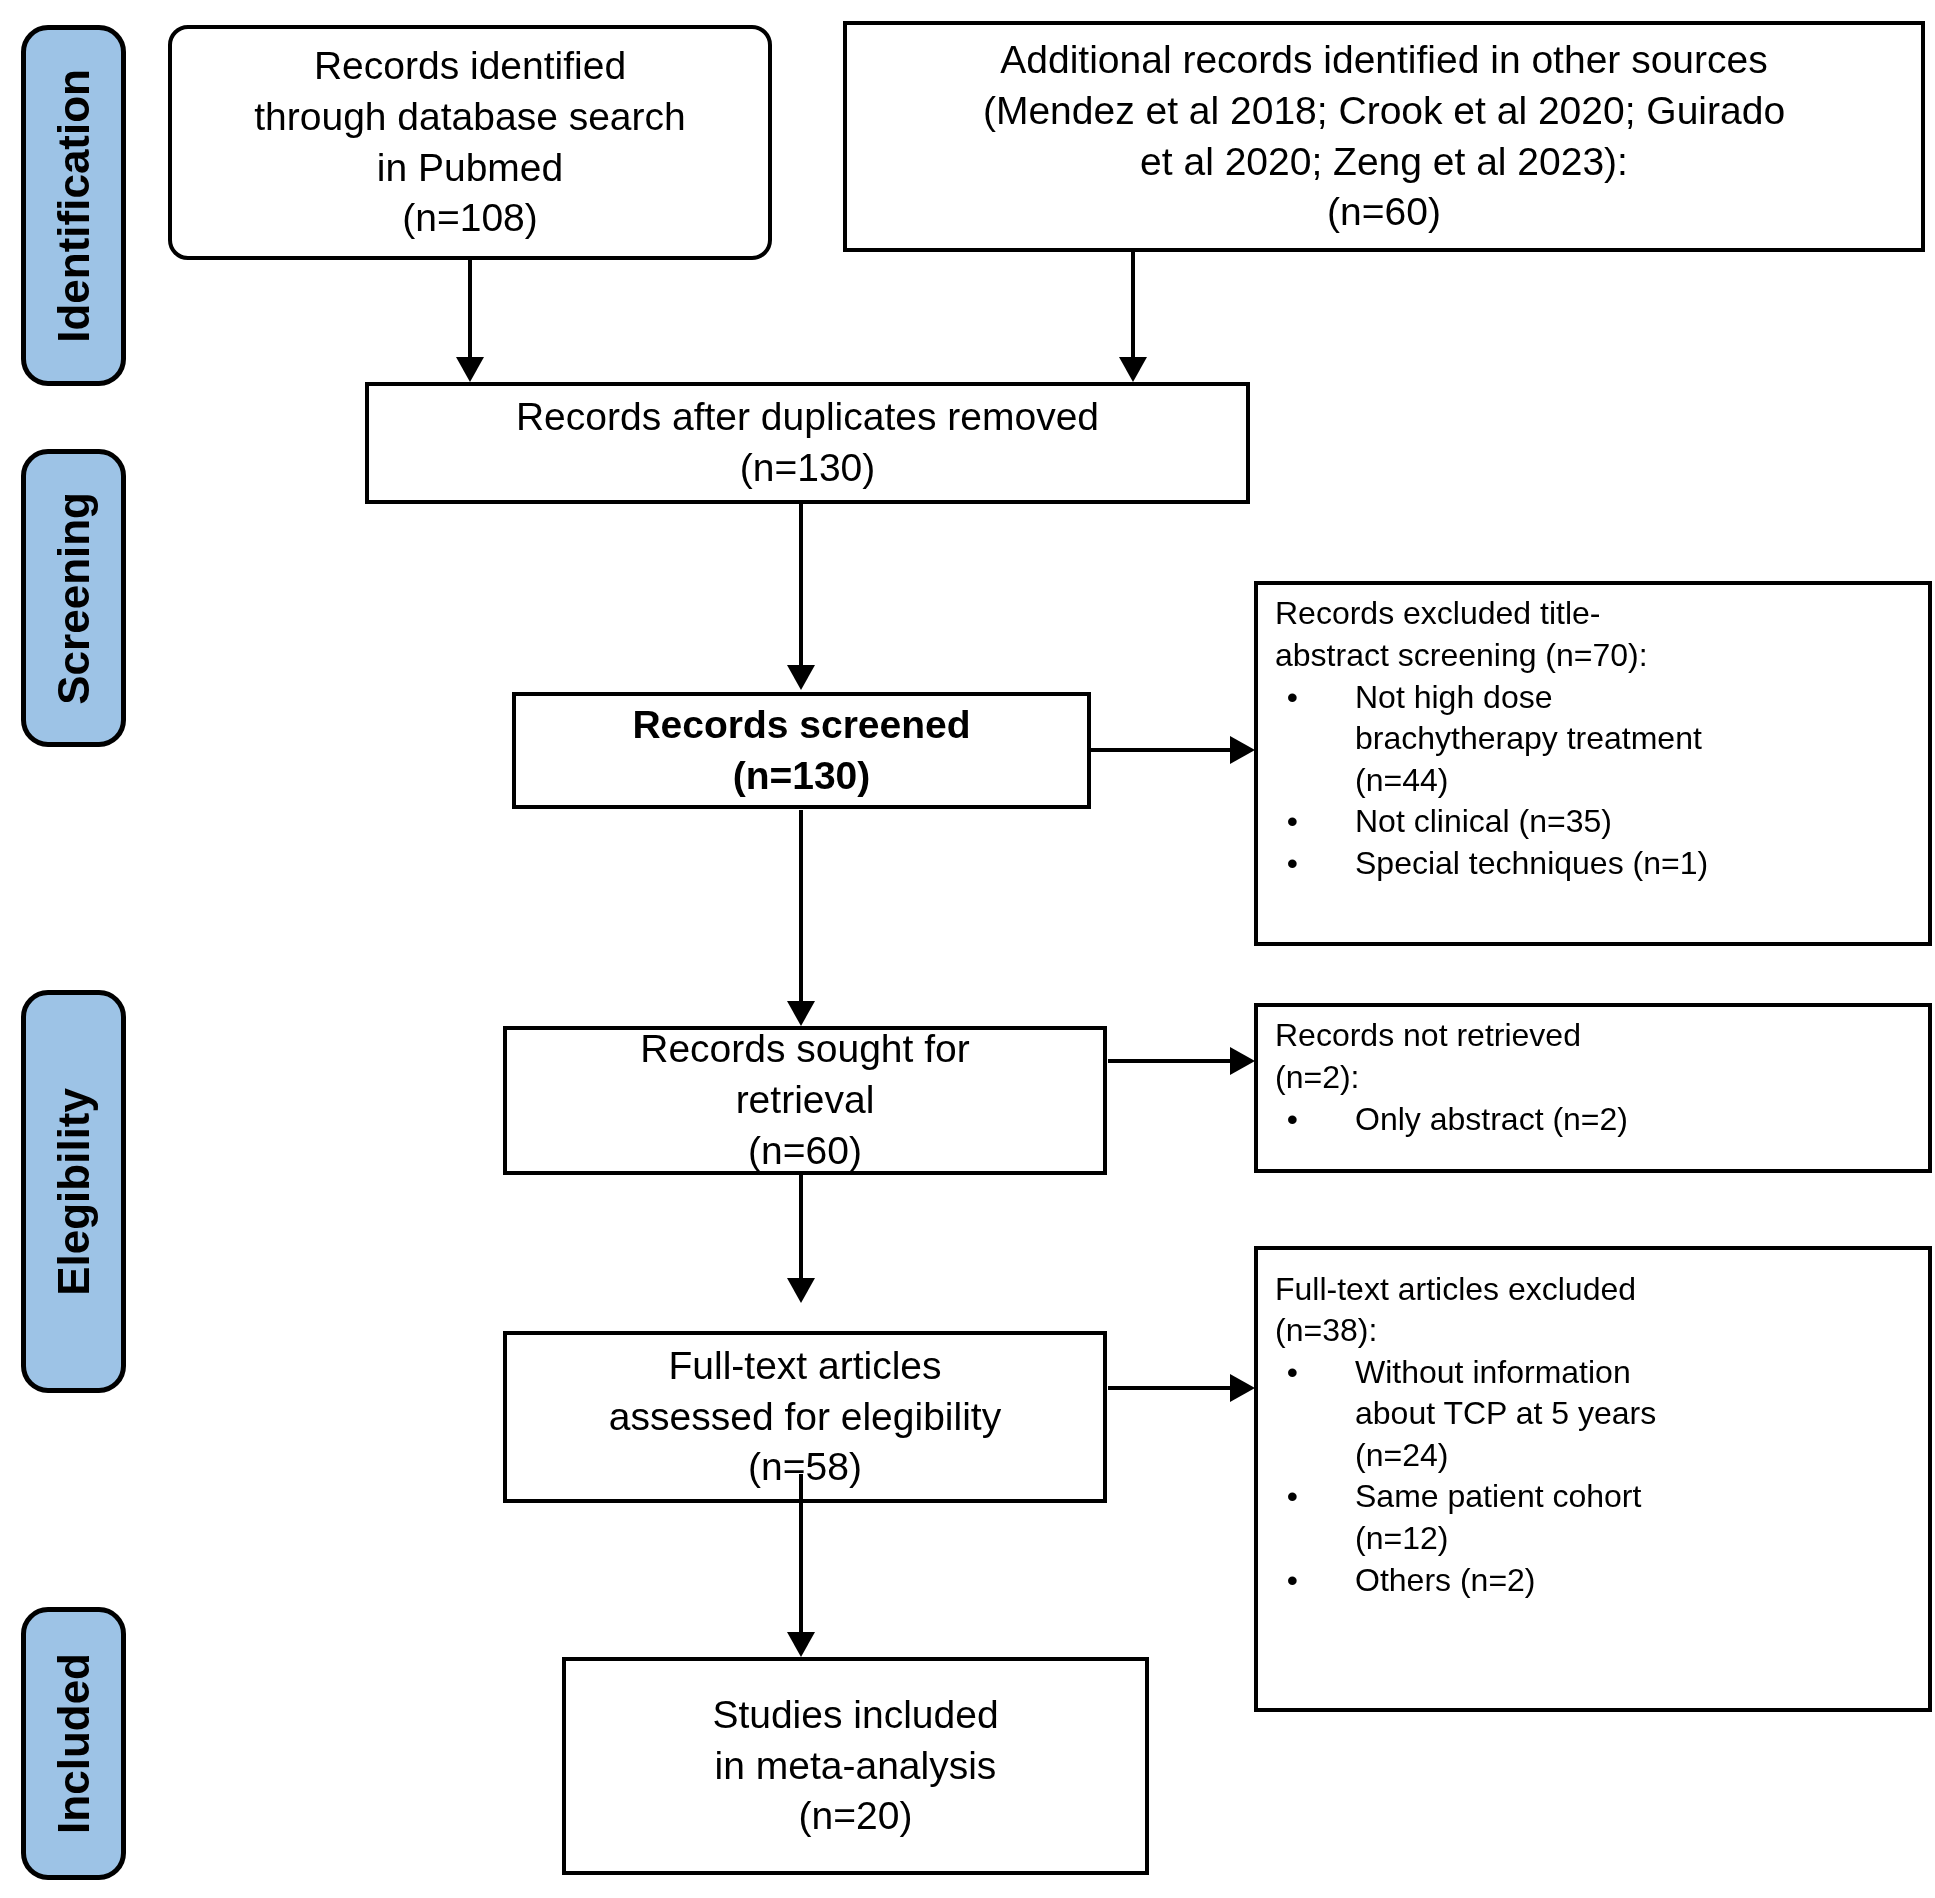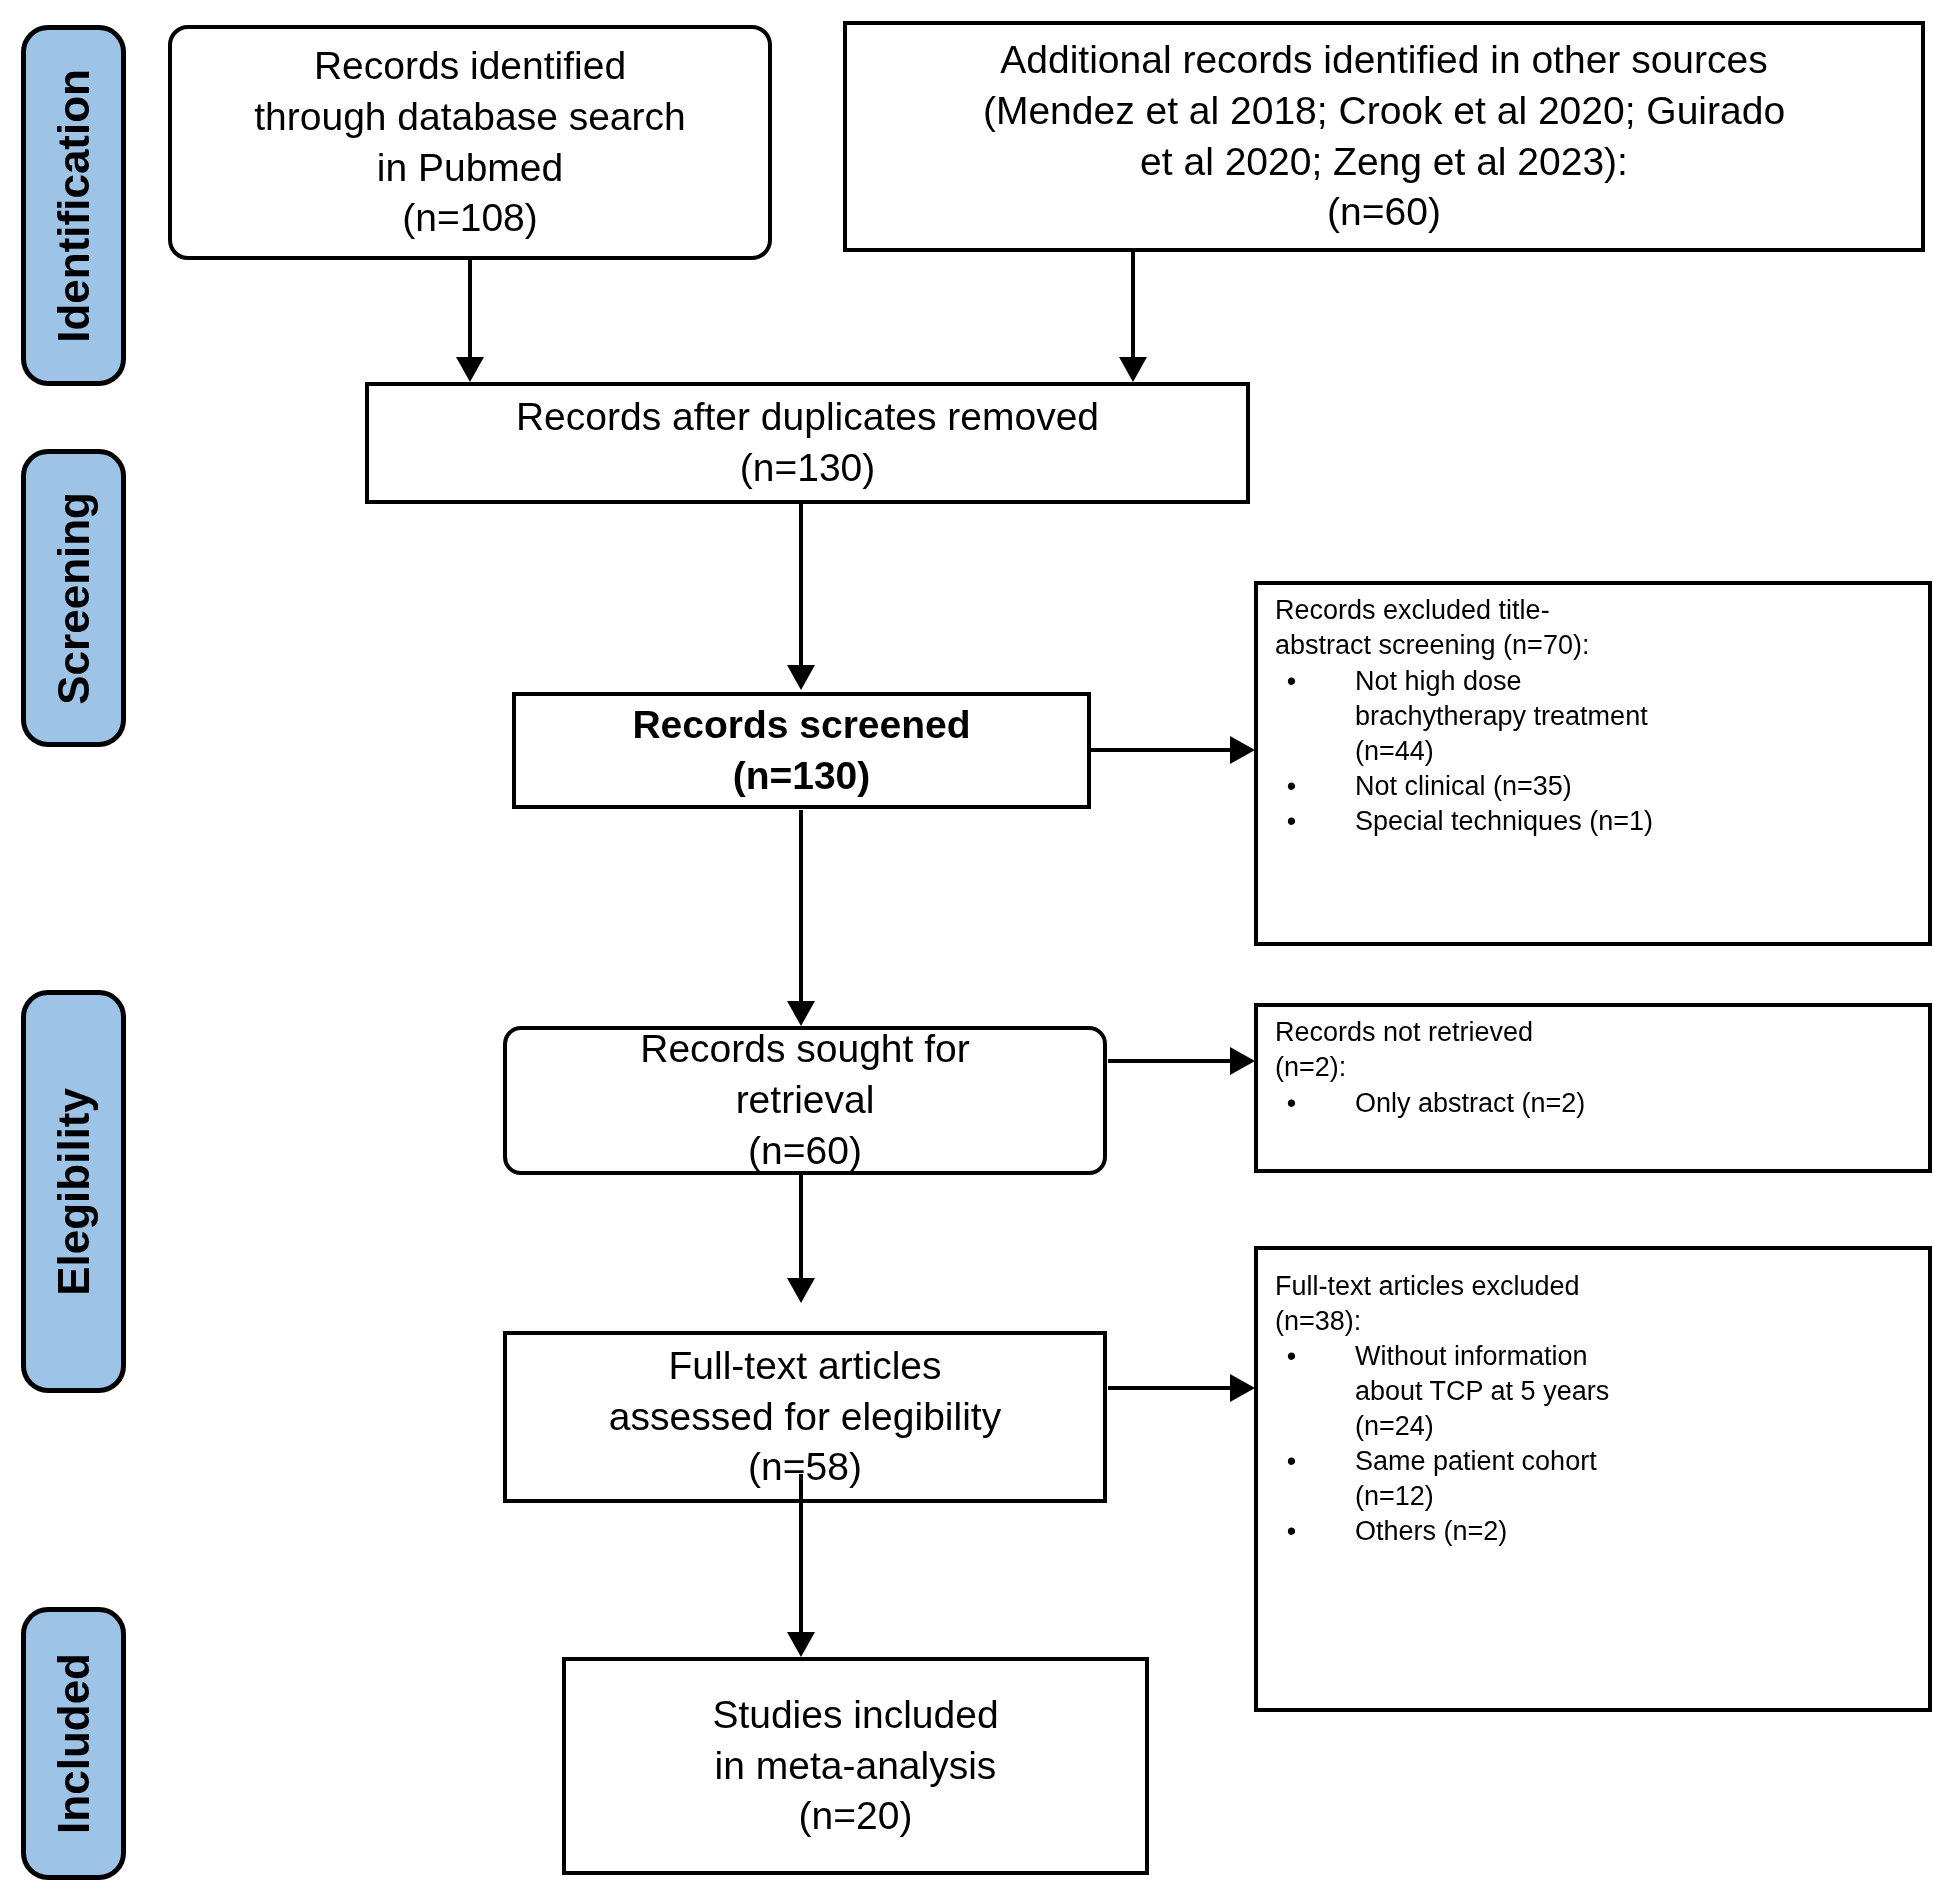--- a/index.html
+++ b/index.html
@@ -51,21 +51,21 @@
     line-height:1.3;
     white-space:pre-line;
   }
   
   .lbox{
     position:absolute;
     box-sizing:border-box;
     background:var(--bg);
     border:4.2px solid var(--line);
     padding:8.4px 11.7px 8.4px 17px;
-    font-size:27px;
+    font-size:32px;
     line-height:1.3;
   }
   .lbox-title{white-space:pre-line;}
   .bullet-row{display:flex;align-items:flex-start;}
   .bullet-glyph{width:80px;flex:0 0 80px;padding-left:11.7px;box-sizing:border-box;}
   .bullet-text{flex:1;white-space:pre-line;}
   
   .arrow-v{position:absolute;width:28.5px;}
   .arrow-v .shaft{position:absolute;left:11.7px;top:0;bottom:23.5px;width:4.2px;background:var(--line);}
   .arrow-v .head{position:absolute;left:0;bottom:0;width:0;height:0;
@@ -130,21 +130,21 @@
     <div class="bullet-row">
       <span class="bullet-glyph">•</span>
       <span class="bullet-text">Not clinical (n=35)</span>
     </div>
     <div class="bullet-row">
       <span class="bullet-glyph">•</span>
       <span class="bullet-text">Special techniques (n=1)</span>
     </div>
   </div>
 
-  <div class="fbox" style="left:503px;top:1026px;width:604px;height:149px;border-radius:18px;">
+  <div class="fbox" style="left:503px;top:1026px;width:604px;height:149px;">
     <span class="ftext">Records sought for
 retrieval
 (n=60)</span>
   </div>
 
   <div class="lbox" style="left:1254px;top:1003px;width:678px;height:170px;">
     <div class="lbox-title">Records not retrieved
 (n=2):</div>
     <div class="bullet-row">
       <span class="bullet-glyph">•</span>

